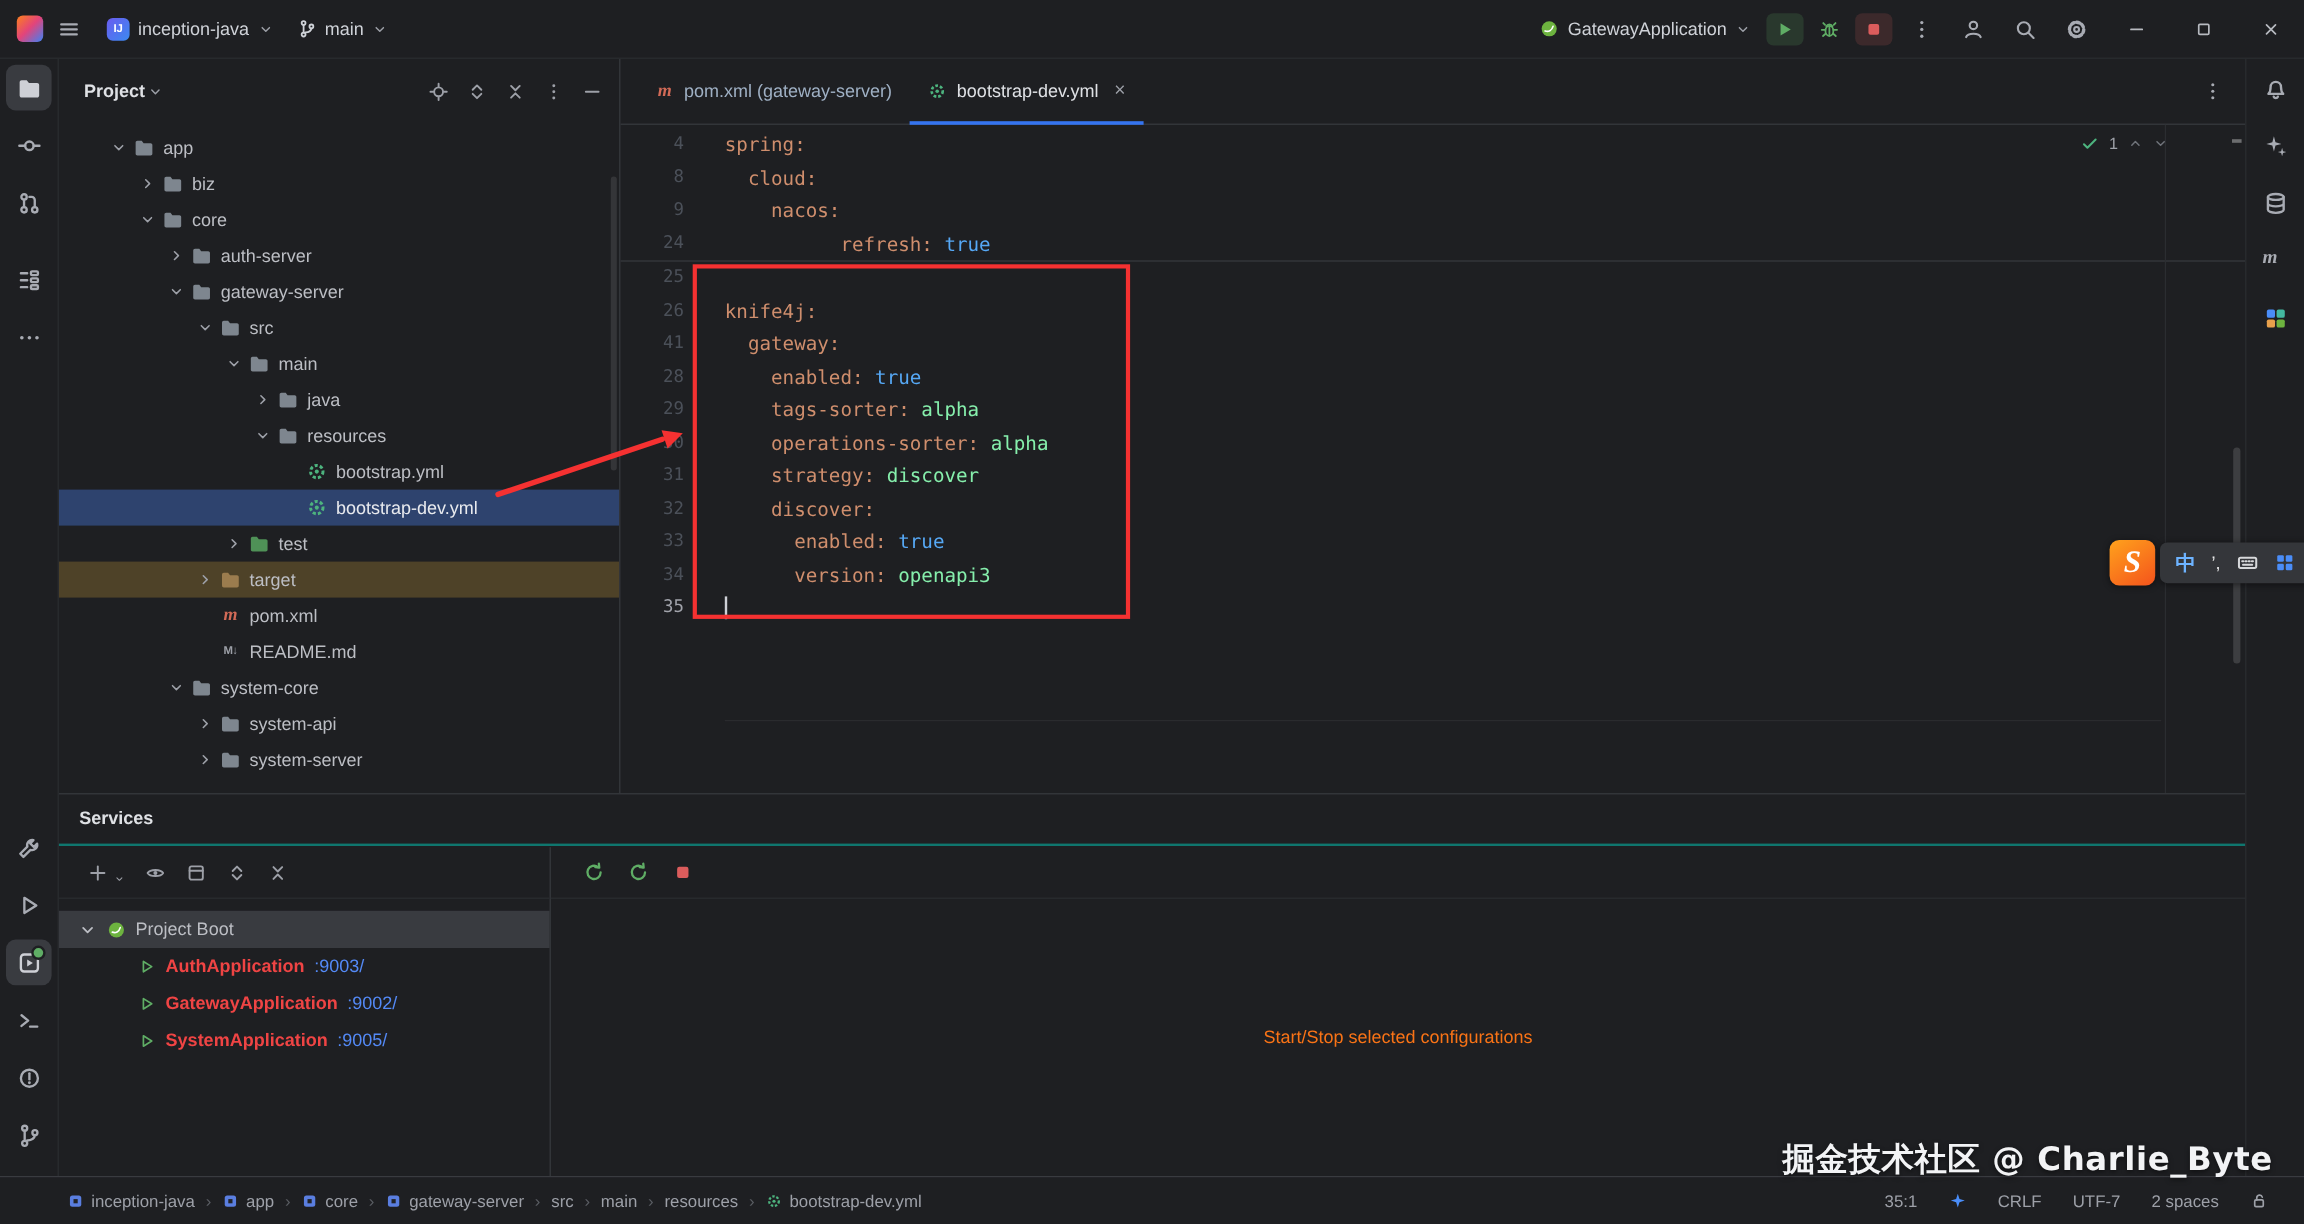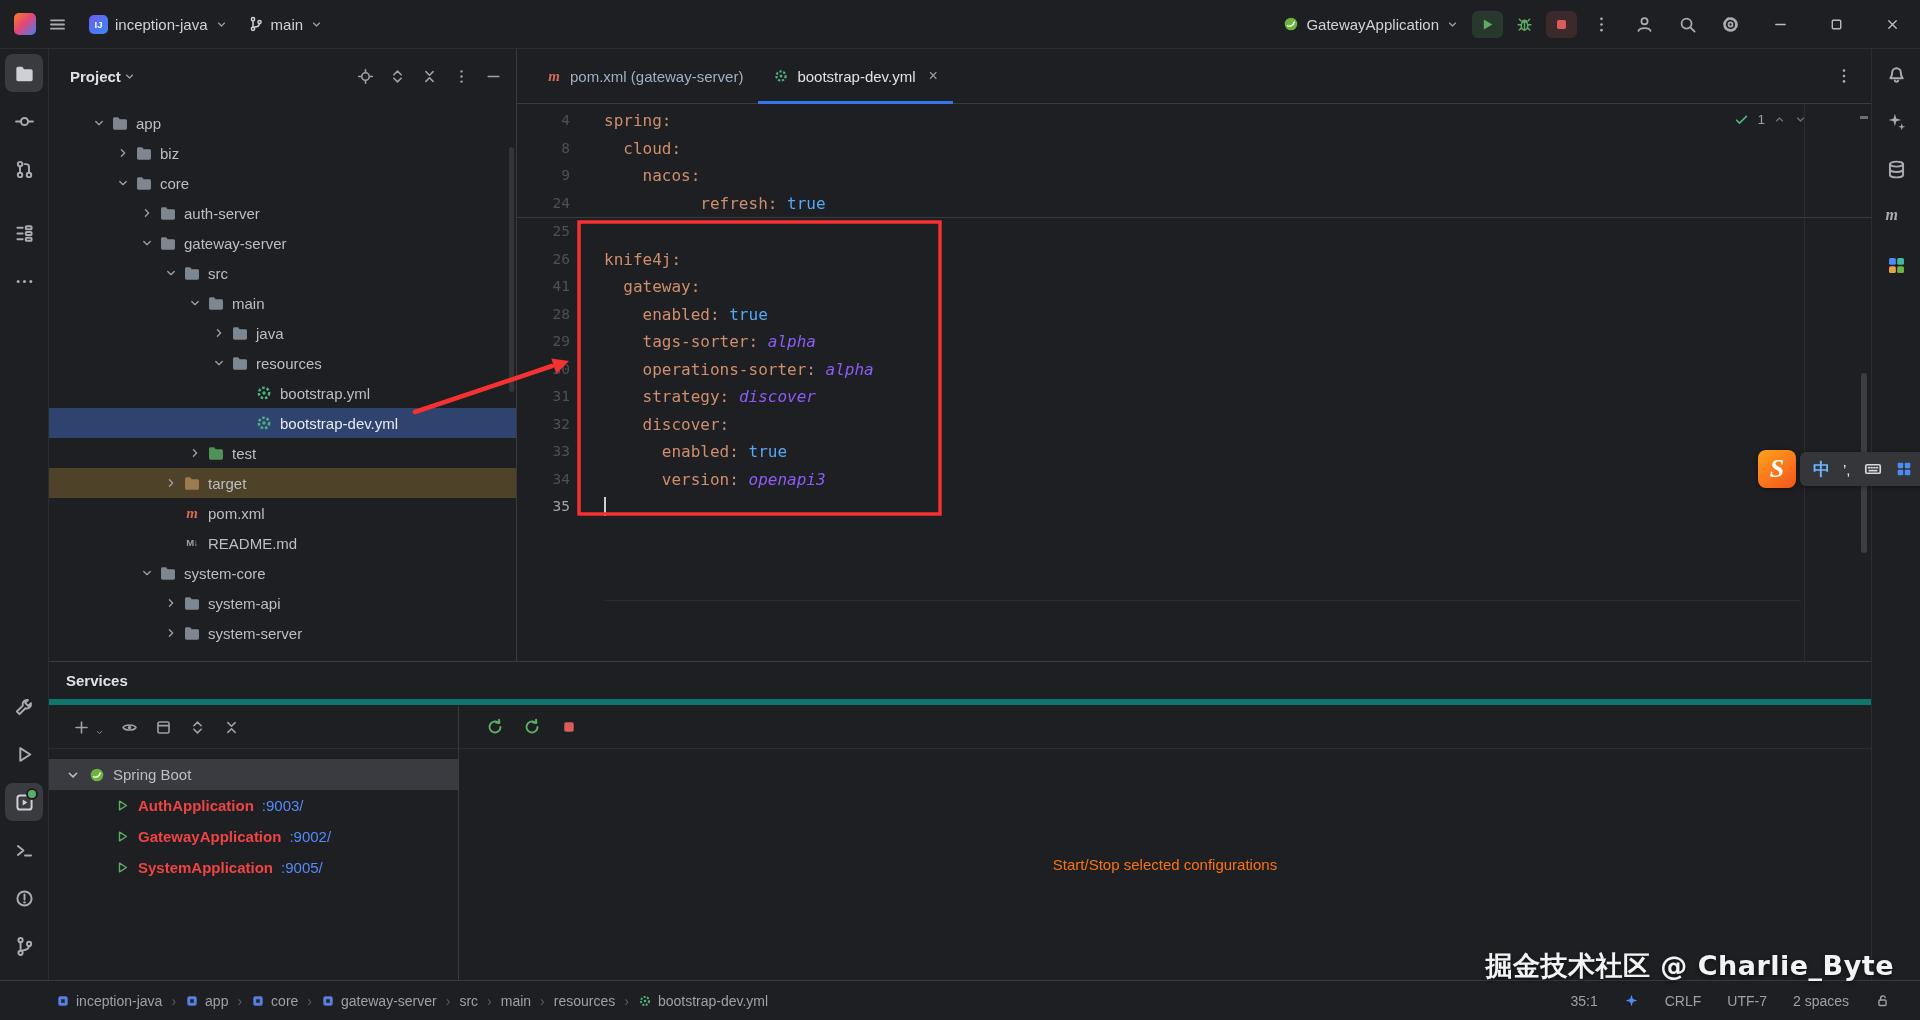--- a/index.html
+++ b/index.html
@@ -65,34 +65,34 @@
   .tabicon{width:16px;height:16px}
   .tclose{margin-left:5px;color:#9da0a8;font-size:16px;line-height:1;cursor:pointer}
   .tab-more{margin-left:auto;margin-right:18px;width:18px;height:18px;color:#a8abb3;cursor:pointer}
   .editor-body{position:absolute;top:55px;left:0;right:0;bottom:0}
   .code{position:absolute;inset:0;padding-top:3px;font-family:"DejaVu Sans Mono",monospace;font-size:16px}
   .cl{display:flex;height:27.5px;line-height:27.5px}
   .lnum{flex:none;width:79px;padding-right:26px;text-align:right;color:#4b5059;font-size:14.5px}
   .lnum.cur{color:#a1a3ab}
   .ltext{white-space:pre;padding-left:8px;color:#bcbec4}
   .sticky-sep{height:1px;background:#393b40}
-  .tk-k{color:#cf8e6d}.tk-b{color:#56a8f5}.tk-e{color:#8b5cf6;font-style:italic}.tk-p{color:#bcbec4}
+  .tk-k{color:#cf8e6d}.tk-b{color:#56a8f5}.tk-e{color:#86efac;}.tk-p{color:#bcbec4}
   .caret{display:inline-block;width:2px;height:19px;background:#ced0d6;vertical-align:-4px}
   .wrap-guide{position:absolute;top:0;bottom:0;left:1287px;width:1px;background:#2b2d31}
   .faint-line{position:absolute;left:87px;right:70px;top:496px;height:1px;background:#2a2b2e}
   .inspect{position:absolute;top:8px;right:64px;display:flex;align-items:center;gap:8px;color:#9da0a8;font-size:13.5px;cursor:pointer}
   .insp-check{width:15px;height:15px}
   .insp-ch{width:13px;height:13px;color:#6f737a}
   .ed-scroll{position:absolute;right:2px;top:0;bottom:0;width:10px}
   .ed-thumb{position:absolute;top:269px;height:180px;left:2px;width:6px;border-radius:3px;background:rgba(255,255,255,.14)}
   .ed-mark{position:absolute;top:12px;left:1px;width:8px;height:3px;background:rgba(255,255,255,.35)}
 
   
   .services-panel{position:absolute;left:49px;right:49px;top:661px;bottom:40px;border-top:1px solid #393b40;z-index:3}
-  .svc-header{height:43px;display:flex;align-items:center;padding-left:17px;color:#dfe1e5;font-weight:600;border-bottom:6px solid #0f766e}
+  .svc-header{height:43px;display:flex;align-items:center;padding-left:17px;color:#dfe1e5;font-weight:600;border-bottom:2px solid #0f766e}
   .svc-body{position:absolute;top:44px;left:0;right:0;bottom:0;display:flex}
   .svc-left{width:410px;flex:none;border-right:1px solid #393b40;position:relative}
   .svc-toolbar{height:43px;display:flex;align-items:center;gap:17px;padding-left:24px;border-bottom:1px solid #2b2d31;color:#9da0a8}
   .svc-toolbar .ic{width:17px;height:17px;cursor:pointer}
   .mini{width:9px!important;height:9px!important;margin-left:-12px;margin-top:10px}
   .svc-tree{padding-top:10px}
   .svc-root{display:flex;align-items:center;gap:8px;height:31px;background:#393b40;padding-left:16px;cursor:pointer}
   .svc-root .ic{width:16px;height:16px}
   .svc-row{display:flex;align-items:center;gap:8px;height:31px;padding-left:66px;cursor:pointer}
   .run-tri{width:15px;height:15px}
@@ -804,21 +804,21 @@
                 <svg viewBox="0 0 16 16" fill="none" stroke="currentColor" stroke-width="1.5" stroke-linecap="round" stroke-linejoin="round">
                   <path d="M4.3 6.2L8 9.9l3.7-3.7"></path>
                 </svg>
               </span>
             <span class="ic">
                 <svg viewBox="0 0 16 16">
                   <circle cx="8" cy="8" r="6.3" fill="#6db33f"></circle>
                   <path d="M4.6 9.8c2.8 1 5.6-.2 6.6-3.8" stroke="#fff" stroke-width="1.4" fill="none" stroke-linecap="round"></path>
                 </svg>
               </span>
-            <span>Spring Boot</span>
+            <span>Project Boot</span>
           </div>
           <div>
               <div class="svc-row">
                 <span class="ic run-tri">
                   <svg viewBox="0 0 16 16" fill="none" stroke="#5fad65" stroke-width="1.5" stroke-linejoin="round">
                     <path d="M4.8 3.4l7.4 4.6-7.4 4.6z"></path>
                   </svg>
                 </span>
                 <span class="svc-name">AuthApplication</span>
                 <span class="svc-url">:9003/</span>

